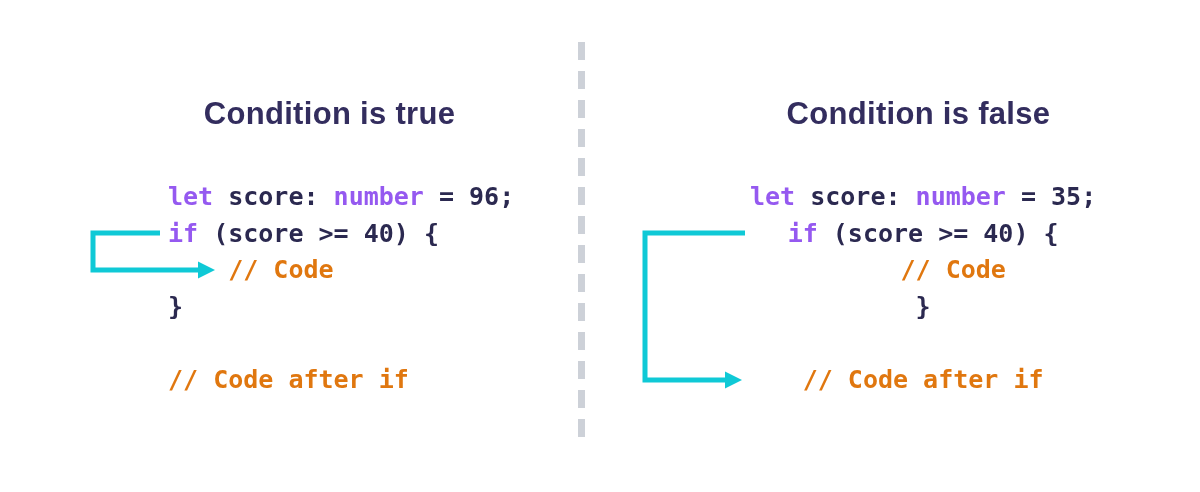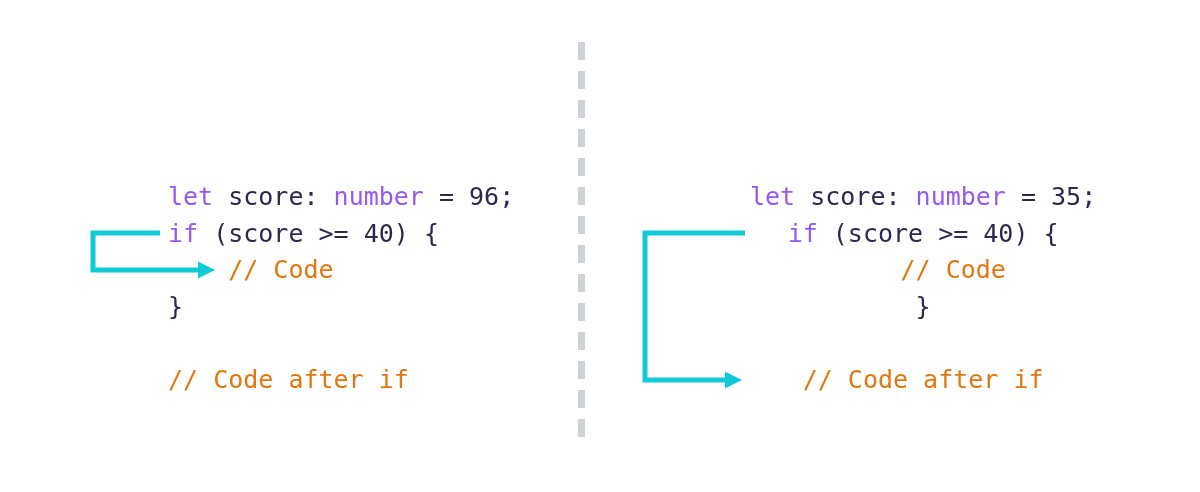--- a/index.html
+++ b/index.html
@@ -53,21 +53,21 @@
     font-weight: 800;
     letter-spacing: 0.3px;
     color: var(--title, #332d5e);
   }
   .code {
     position: absolute;
     top: 179px;
     margin: 0;
     font-family: "DejaVu Sans Mono", "Liberation Mono", monospace;
     font-size: 25px;
-    font-weight: normal;
+    font-weight: bold;
     line-height: 36.5px;
     white-space: pre;
     color: var(--code, #2b2950);
   }
   .panel-left .code  { left: 66px; }
   .panel-right .code { left: 59px; text-align: center; }
   .tok-keyword { color: var(--keyword, #9559f0); }
   .tok-comment { color: var(--comment, #e0770f); }
   .tok-code    { color: var(--code, #2b2950); }
 </style>
@@ -82,20 +82,22 @@
       <path class="arrow-path" d="M 160 233 L 93 233 L 93 270 L 199 270"></path>
       <polygon class="arrow-head" points="198,261.5 215,270 198,278.5"></polygon>
     </g>
     <g>
       <path class="arrow-path" d="M 745 233 L 645 233 L 645 380 L 726 380"></path>
       <polygon class="arrow-head" points="725,371.5 742,380 725,388.5"></polygon>
     </g>
   </svg>
 
   <div class="panel panel-left">
+    <h2 class="title">Condition is true</h2>
     <pre class="code"><div class="code-line"><span class="tok tok-keyword">let</span><span class="tok tok-code"> score: </span><span class="tok tok-keyword">number</span><span class="tok tok-code"> = 96;</span></div><div class="code-line"><span class="tok tok-keyword">if</span><span class="tok tok-code"> (score &gt;= 40) {</span></div><div class="code-line"><span class="tok tok-code">    </span><span class="tok tok-comment">// Code</span></div><div class="code-line"><span class="tok tok-code">}</span></div><div class="code-line">&nbsp;</div><div class="code-line"><span class="tok tok-comment">// Code after if</span></div></pre>
   </div>
 
   <div class="panel panel-right">
+    <h2 class="title">Condition is false</h2>
     <pre class="code"><div class="code-line"><span class="tok tok-keyword">let</span><span class="tok tok-code"> score: </span><span class="tok tok-keyword">number</span><span class="tok tok-code"> = 35;</span></div><div class="code-line"><span class="tok tok-keyword">if</span><span class="tok tok-code"> (score &gt;= 40) {</span></div><div class="code-line"><span class="tok tok-code">    </span><span class="tok tok-comment">// Code</span></div><div class="code-line"><span class="tok tok-code">}</span></div><div class="code-line">&nbsp;</div><div class="code-line"><span class="tok tok-comment">// Code after if</span></div></pre>
   </div>
 
 </div>
 
 </body></html>

